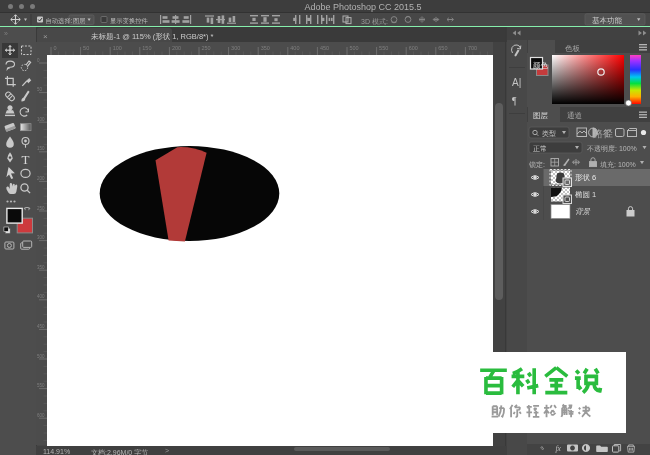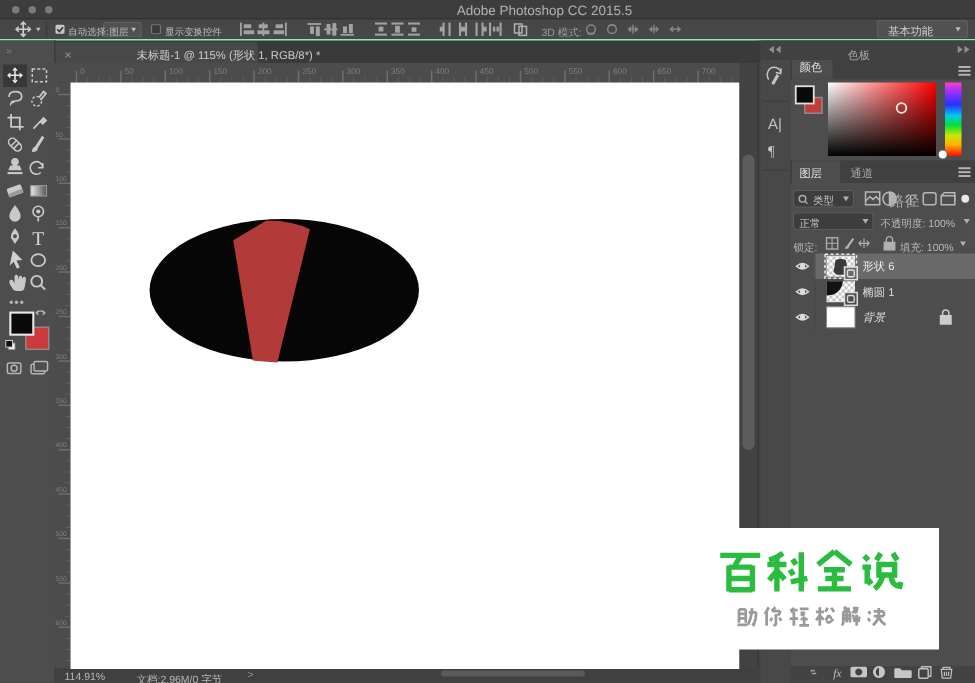--- a/index.html
+++ b/index.html
@@ -561,22 +561,22 @@
         <path d="M61,417.5 h9 a1,1 0 0 1 1,1 v5 a1,1 0 0 1 -1,1 h-9 a1,1 0 0 1 -1,-1 v-5 a1,1 0 0 1 1,-1 z M65.5,418.6 a2.4,2.4 0 1 0 0.01,0 z" fill-rule="evenodd"></path>
         <path d="M79,417 a4,4 0 1 1 -0.01,0 z M79,418.2 a2.9,2.9 0 0 0 0,5.6 z" fill-rule="evenodd"></path>
         <path d="M90,418.5 l3,0 1.2,1.3 5.8,0 a0.8,0.8 0 0 1 0.8,0.8 v3.6 a0.8,0.8 0 0 1 -0.8,0.8 h-10 a0.8,0.8 0 0 1 -0.8,-0.8 v-4.9 a0.8,0.8 0 0 1 0.8,-0.8 z"></path>
       </g>
       <g fill="none" stroke="#c0c0c0" stroke-width="1">
         <rect x="105.5" y="418.8" width="6.3" height="6.3" rx="0.8"></rect>
         <path d="M107.3,418.8 v-1.3 h6.3 v6.3 h-1.3" stroke-width="0.9"></path>
         <path d="M120.5,419.3 h7 l-0.7,5.8 h-5.6 z M121.7,419.3 v-1.4 h4.6 v1.4 M122.6,420.8 v2.8 M124,420.8 v2.8 M125.4,420.8 v2.8" stroke-width="0.8"></path>
       </g>
     </svg>
-    <span class="abs" style="left:26px;top:13px;color:#e0e0e0;font-size:7.5px;">颜色</span>
-    <span class="abs" style="left:58px;top:5px;color:#a8a8a8;font-size:7.5px;">色板</span>
+    <span class="abs" style="left:26px;top:34px;color:#e0e0e0;font-size:7.5px;">颜色</span>
+    <span class="abs" style="left:58px;top:17px;color:#a8a8a8;font-size:7.5px;">色板</span>
     <span class="abs" style="left:26px;top:84px;color:#e0e0e0;font-size:7.5px;">图层</span>
     <span class="abs" style="left:60px;top:84px;color:#a8a8a8;font-size:7.5px;">通道</span>
     <span class="abs" style="left:86px;top:100px;color:#a8a8a8;font-size:10px;">路径</span>
     <span class="abs" style="left:35px;top:102px;color:#c0c0c0;font-size:7px;">类型</span>
     <span class="abs" style="left:26px;top:117px;color:#c8c8c8;font-size:7px;">正常</span>
     <span class="abs" style="left:80px;top:117px;color:#b8b8b8;font-size:7px;white-space:nowrap;">不透明度: 100%</span>
     <span class="abs" style="left:22px;top:132.5px;color:#b8b8b8;font-size:7px;white-space:nowrap;">锁定:</span>
     <span class="abs" style="left:93px;top:132.5px;color:#b8b8b8;font-size:7px;white-space:nowrap;">填充: 100%</span>
     <span class="abs" style="left:68px;top:146px;color:#e8e8e8;font-size:7.5px;white-space:nowrap;">形状 6</span>
     <span class="abs" style="left:68px;top:163px;color:#dddddd;font-size:7.5px;white-space:nowrap;text-align:center;">椭圆 1</span>

